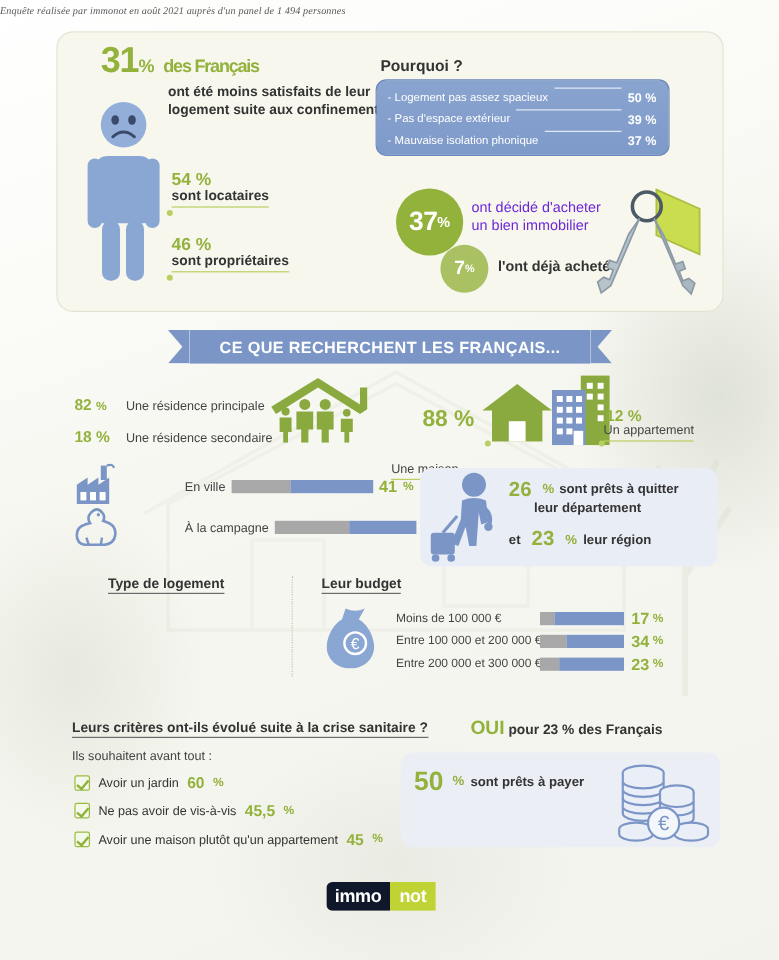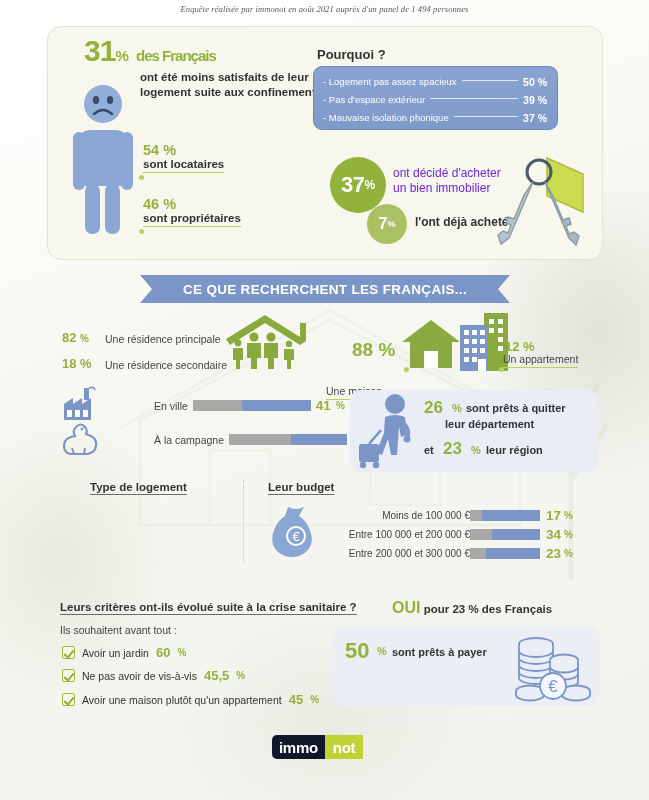--- a/index.html
+++ b/index.html
@@ -28,21 +28,21 @@
   }
   .bg-tree{
     position:absolute; right:10px; top:280px; width:130px; height:300px;
     opacity:.3; z-index:0;
   }
   .wrap{ position:relative; z-index:2; width:649px; height:800px; }
 
   
   .survey-note{
     position:absolute; top:4px; left:0; width:649px;
-    text-align:center;
+    text-align:left;
     font-family:"Liberation Serif", serif;
     font-style:italic; font-size:8.5px; color:#5a5a5a;
     letter-spacing:.1px;
   }
 
   
   .top-card{
     position:absolute; left:47px; top:26px; width:556px; height:234px;
     background:#f7f7ee;
     border:1px solid #e3e4d4;
@@ -78,21 +78,21 @@
     font-size:13px; font-weight:bold; color:#333;
   }
   .pourquoi-box{
     position:absolute; left:313px; top:66px; width:245px; height:64px;
     background:linear-gradient(180deg,#8aa4d0 0%,#7e9ac9 100%);
     border:1px solid #6d88ba;
     border-radius:9px;
     padding:6px 10px 0 9px;
   }
   .pq-row{
-    display:flex; align-items:center; color:#fff;
+    display:flex; align-items:flex-start; color:#fff;
     font-size:9.5px; line-height:18px; white-space:nowrap;
   }
   .pq-row .txt{ font-weight:normal; }
   .pq-row .lead{ flex:1 1 auto; border-bottom:1px solid rgba(255,255,255,.75); margin:0 5px 4px 5px; min-width:8px;}
   .pq-row .val{ font-weight:bold; font-size:10.5px; }
 
   
   .circ37{
     position:absolute; left:330px; top:157px; width:56px; height:56px;
     border-radius:50%; background:#93b23c; color:#fff;
@@ -189,21 +189,21 @@
   .vdivider{
     position:absolute; left:243px; top:480px; width:0; height:84px;
     border-left:1.5px dotted #c9c9a8;
   }
 
   
   .bg-title{ position:absolute; left:268px; top:481px; font-size:11.5px; font-weight:bold; color:#333;
              border-bottom:1.5px solid #6b6b6b; padding-bottom:1px;}
   .moneybag{ position:absolute; left:272px; top:503px; width:48px; height:54px;}
   .b-row{ position:absolute; display:flex; align-items:center; font-size:10px; color:#444; white-space:nowrap;}
-  .b-row .lab{ width:140px;text-align:right; }
+  .b-row .lab{ width:120px; }
   .b-row .bar{ height:11px; display:flex; margin-right:6px;}
   .b-row .bar .gray{ background:#a8a8a8; height:11px;}
   .b-row .bar .blue{ background:#7b96c6; height:11px;}
   .b-row .pct{ font-size:13.5px; color:#93b23c; font-weight:bold;}
   .b-row .u{ font-size:10px; color:#93b23c; font-weight:bold; margin-left:3px;}
 
   
   .cr-title{ position:absolute; left:60px; top:601px; font-size:11.5px; font-weight:bold; color:#333;
              border-bottom:1.5px solid #6b6b6b; padding-bottom:1px;}
   .cr-sub{ position:absolute; left:60px; top:624px; font-size:10.5px; color:#444;}

